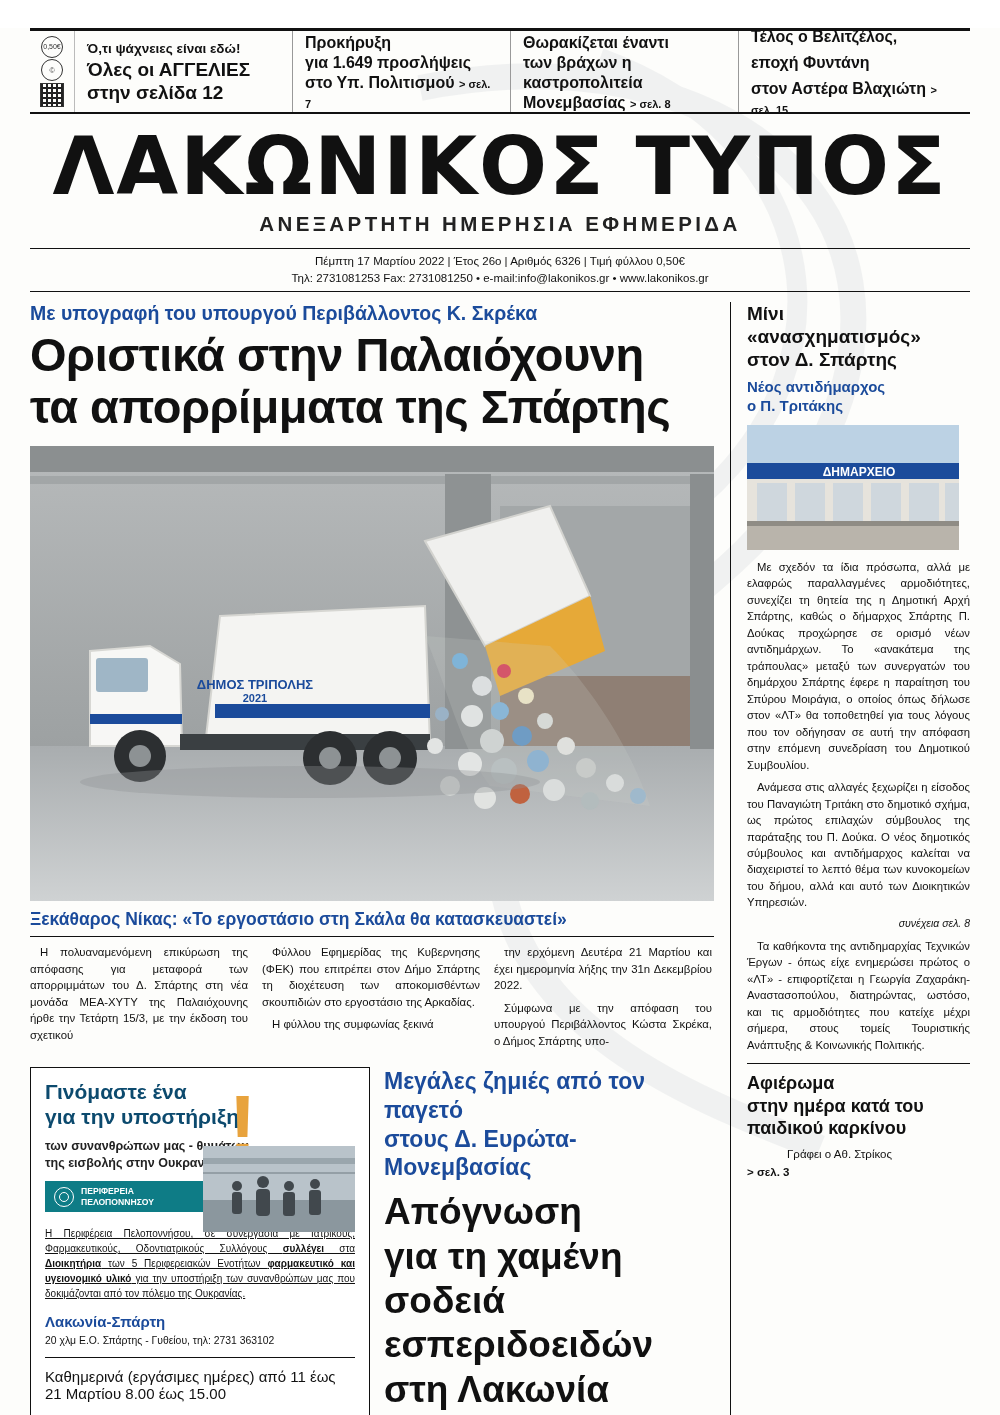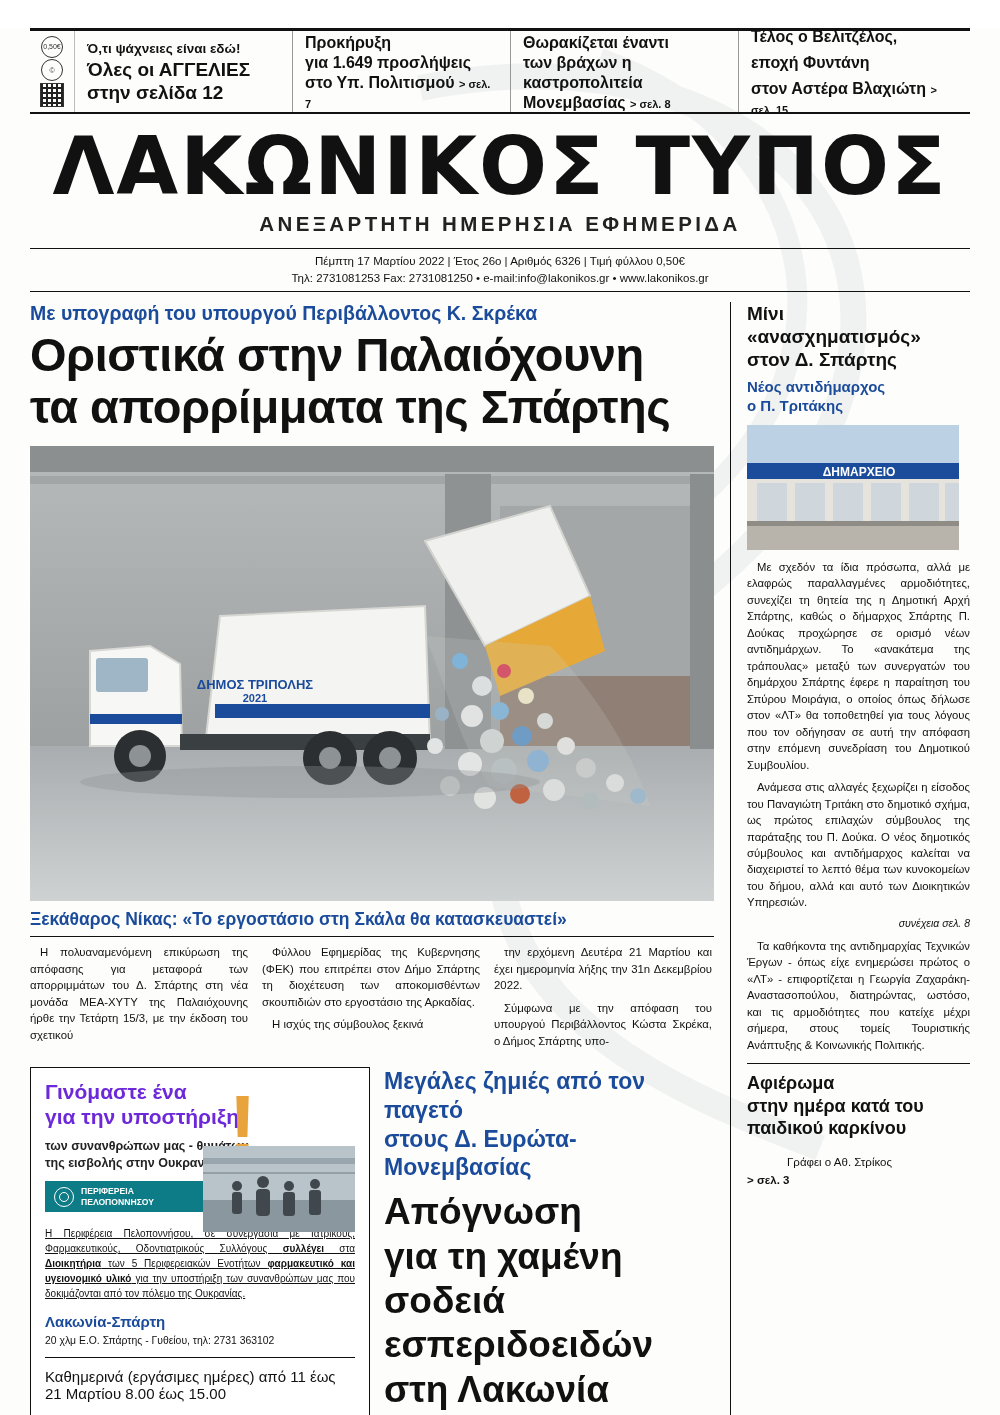--- a/index.html
+++ b/index.html
@@ -180,21 +180,21 @@
     width: 340px;
     border: 1.5px solid #111;
     padding: 12px 14px;
     box-sizing: border-box;
     position: relative;
     background: #fff;
   }
   .ad-title {
     font-size: 21px;
     font-weight: 700;
-    color: #6d28d9;
+    color: #0c4a6e;
     line-height: 1.18;
   }
   .ad-sub {
     font-size: 12.5px;
     font-weight: 700;
     color: #222;
     margin-top: 8px;
     line-height: 1.35;
   }
   .ad-badge {
@@ -260,21 +260,21 @@
     position: relative; overflow: hidden;
   }
   .rc-body {
     font-size: 11.3px; line-height: 1.46; text-align: justify; margin-top: 9px;
   }
   .rc-body p { margin: 0 0 6px 0; text-indent: 10px; }
   .rc-foot {
     border-top: 1.5px solid #111; margin-top: 10px; padding-top: 8px;
   }
   .rc-foot-title { font-size: 18px; font-weight: 700; line-height: 1.25; }
-  .rc-foot-by { font-size: 11.5px; margin-top: 16px; padding-left: 40px; }
+  .rc-foot-by { font-size: 11.5px; margin-top: 8px; padding-left: 40px; }
   .rc-foot-ref { text-align: left; font-size: 11.5px; font-weight: 700; margin-top: 6px; }
 </style>
 </head>
 <body>
 
 <div class="page">
 
   <svg class="watermark" viewBox="0 0 640 1150">
     <path d="M120 60 C 420 0, 640 180, 520 420 C 430 610, 180 640, 200 840 C 215 1010, 420 1080, 520 1120" fill="none" stroke="#9aa3ad" stroke-width="26"></path>
     <path d="M300 30 C 520 110, 560 330, 400 470" fill="none" stroke="#9aa3ad" stroke-width="20"></path>
@@ -426,21 +426,21 @@
         </div>
 
         <div class="photo-caption">Ξεκάθαρος Νίκας: «Το εργοστάσιο στη Σκάλα θα κατασκευαστεί»</div>
 
         <div class="three-cols">
           <div class="col body-text">
             <p>Η πολυαναμενόμενη επικύρωση της απόφασης για μεταφορά των απορριμμάτων του Δ. Σπάρτης στη νέα μονάδα ΜΕΑ-ΧΥΤΥ της Παλαιόχουνης ήρθε την Τετάρτη 15/3, με την έκδοση του σχετικού</p>
           </div>
           <div class="col body-text">
             <p>Φύλλου Εφημερίδας της Κυβερνησης (ΦΕΚ) που επιτρέπει στον Δήμο Σπάρτης τη διοχέτευση των αποκομισθέντων σκουπιδιών στο εργοστάσιο της Αρκαδίας.</p>
-            <p>Η ισχύς της σύμβουλος ξεκινά</p>
+            <p>Η φύλλου της συμφωνίας ξεκινά</p>
           </div>
           <div class="col body-text">
             <p>την ερχόμενη Δευτέρα 21 Μαρτίου και έχει ημερομηνία λήξης την 31n Δεκεμβρίου 2022.</p>
             <p>Σύμφωνα με την απόφαση του υπουργού Περιβάλλοντος Κώστα Σκρέκα, ο Δήμος Σπάρτης υπο-</p>
           </div>
         </div>
 
         <div class="lower-grid">
 
           <div class="ad-box">

